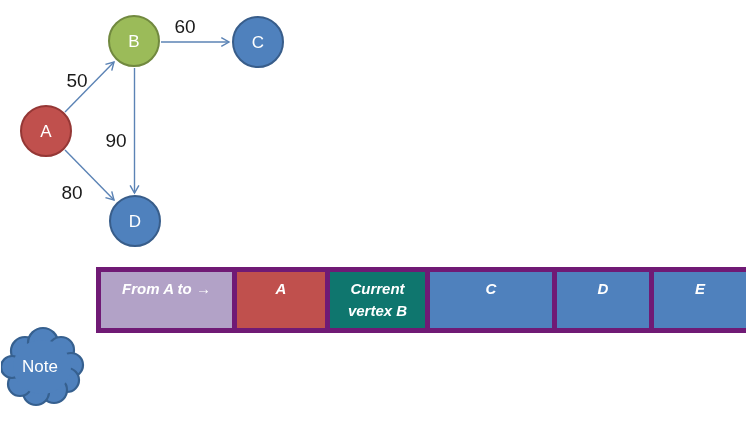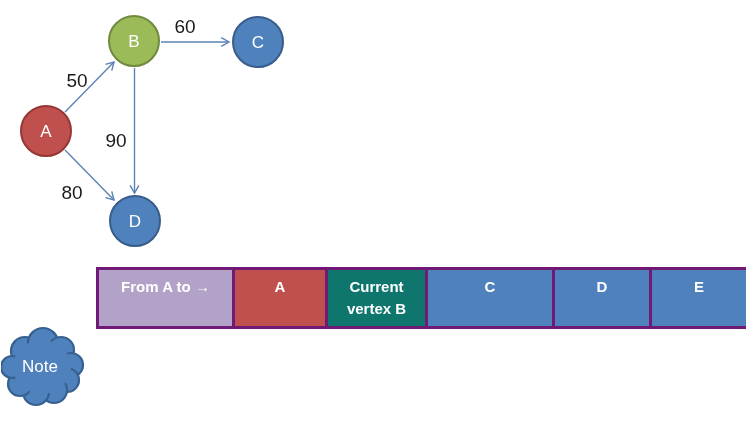--- a/index.html
+++ b/index.html
@@ -39,24 +39,25 @@
     text-anchor: middle;
   }
 
   
   table.steps {
     position: absolute; left: 96px; top: 267px;
     border-collapse: collapse; table-layout: fixed;
     width: 650px;
   }
   table.steps th, table.steps td {
-    border: 3px solid #701a75;
+    border: 5px solid #701a75;
     text-align: center; vertical-align: top;
     padding: 6px 2px 0 2px;
     overflow: hidden;
+    font-style: italic;
   }
   table.steps th {
     color: #ffffff; font-weight: bold; font-size: 15px;
     height: 50px; line-height: 1.45;
   }
   table.steps td {
     color: #000000; font-size: 16px;
     height: 46px;
   }
   .bg-lav { background: #b2a2c7; }

